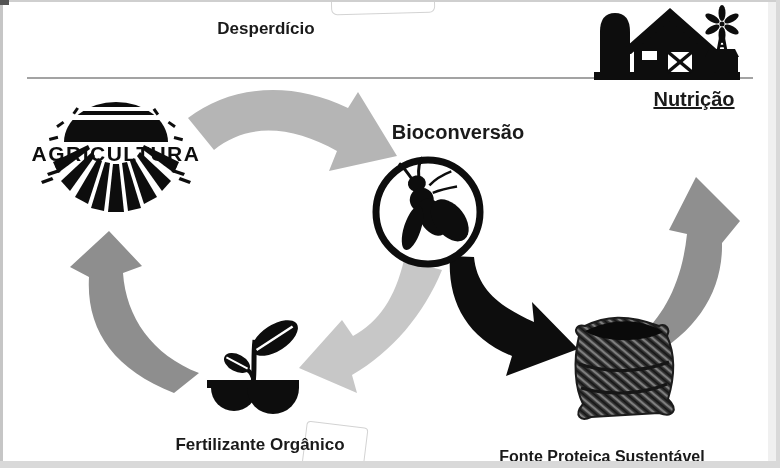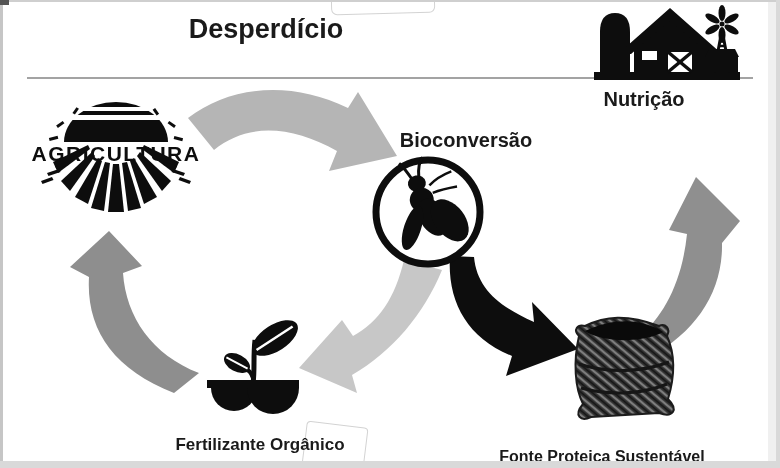--- a/index.html
+++ b/index.html
@@ -11,23 +11,23 @@
   .edge-top{position:absolute;top:0;left:0;width:100%;height:2px;background:#cfcfcf;z-index:8;}
   .edge-left{position:absolute;top:0;left:0;width:3px;height:100%;background:#c6c6c6;z-index:8;}
   .edge-bottom{position:absolute;bottom:0;left:0;width:100%;height:7px;background:#d9d9d9;z-index:8;}
   .edge-right{position:absolute;top:0;right:0;width:4px;height:100%;background:#d9d9d9;z-index:8;}
   .right-band{position:absolute;top:0;right:4px;width:8px;height:100%;background:#f0f0f0;z-index:0;}
   .corner-mark{position:absolute;top:0;left:0;width:9px;height:5px;background:#555;z-index:9;}
 
   .hline{position:absolute;left:27px;top:77px;width:726px;height:2px;background:#a3a3a3;z-index:1;}
 
   .label{position:absolute;font-weight:bold;color:#1a1a1a;text-align:center;z-index:4;letter-spacing:0;}
-  .label-waste{left:168px;top:16px;width:196px;font-size:27px;line-height:26px;}
-  .label-bio{left:376px;top:120px;width:180px;font-size:20px;line-height:24px;margin-top:8px;}
-  .label-nutrition{left:582px;top:87px;width:124px;font-size:20px;line-height:25px;}
+  .label-waste{left:168px;top:16px;width:196px;font-size:17px;line-height:26px;}
+  .label-bio{left:368px;top:120px;width:180px;font-size:20px;line-height:24px;}
+  .label-nutrition{left:632px;top:87px;width:124px;font-size:20px;line-height:25px;text-decoration:underline;}
   .label-fert{left:112px;top:431px;width:296px;font-size:17px;line-height:27px;}
   .label-protein{left:428px;top:443px;width:348px;font-size:16px;line-height:27px;}
 
   .arrows{position:absolute;left:0;top:0;z-index:1;}
   .icon{position:absolute;z-index:2;}
   .icon-top{z-index:3;}
 
   .artifact{position:absolute;border:1px solid #d3d3d3;background:transparent;z-index:1;}
   .artifact-top{left:331px;top:-8px;width:102px;height:20px;border-radius:6px;transform:rotate(-1.5deg);}
   .artifact-bottom{left:303px;top:424px;width:60px;height:60px;border-radius:4px;transform:rotate(7deg);}

